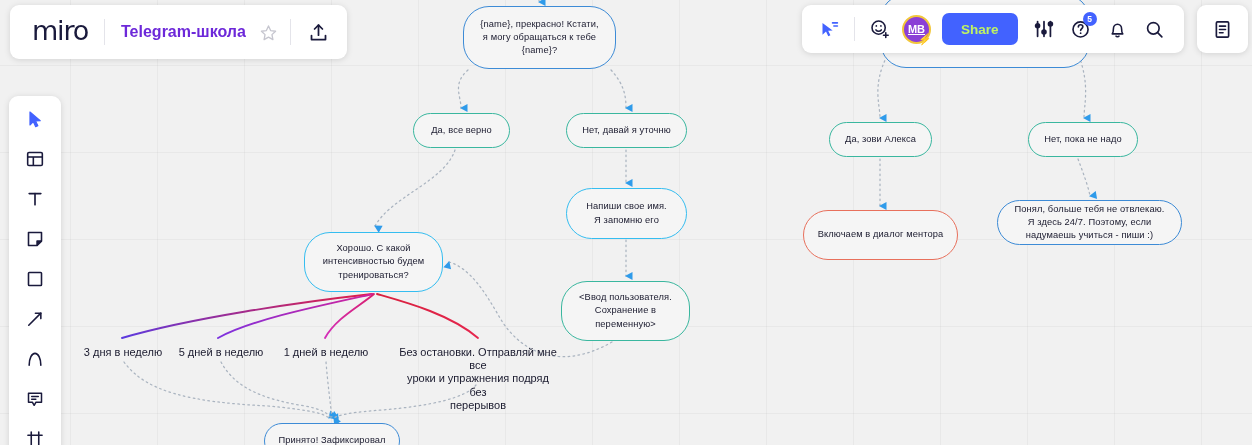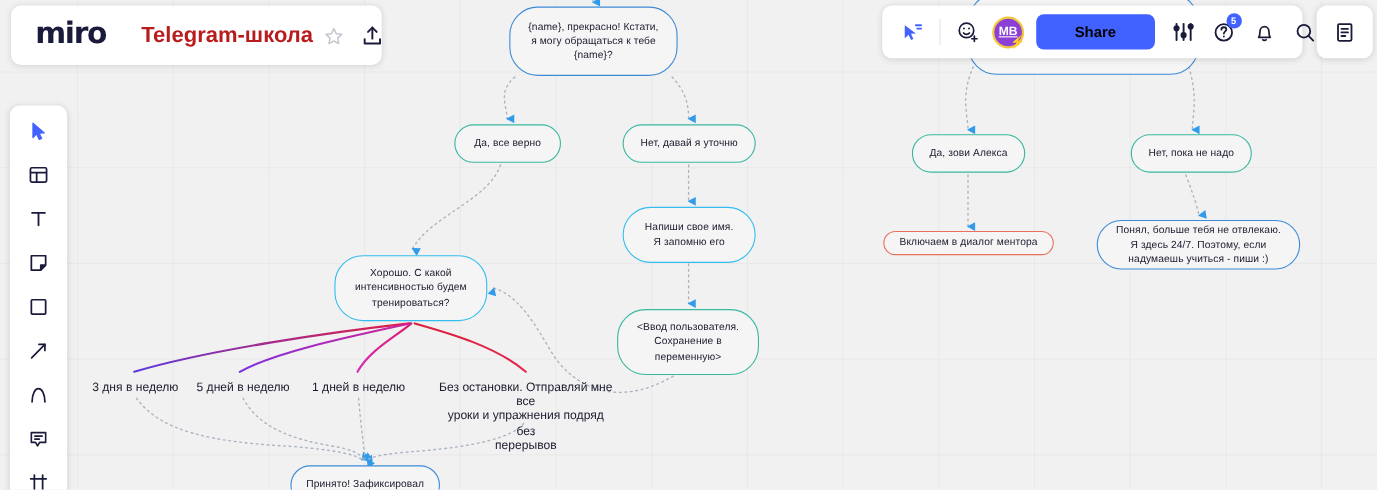--- a/index.html
+++ b/index.html
@@ -57,27 +57,27 @@
   
   #header {
     position: absolute; left: 10px; top: 5px;
     width: 337px; height: 54px;
     background: #fff; border-radius: 9px;
     box-shadow: 0 1px 6px rgba(0,0,0,.13);
     display: flex; align-items: center;
     z-index: 40;
   }
   #logo {
-    font-size: 27px; font-weight: 700; color: #1a1a3c;
+    font-size: 27px; font-weight: 400; color: #1a1a3c;
     letter-spacing: -1.2px; padding: 0 16px 4px 22px;
     font-family: "DejaVu Sans", sans-serif;
   }
   .hdiv { width: 1px; height: 26px; background: #e4e4ea; }
   #board-title {
-    font-size: 20px; font-weight: 700; color: #b91c1c;
+    font-size: 16px; font-weight: 700; color: #6d28d9;
     padding: 0 10px 0 16px; white-space: nowrap;
   }
   .ico-btn {
     display: flex; align-items: center; justify-content: center;
     cursor: pointer;
   }
   #star-btn { width: 26px; height: 26px; margin-right: 8px; }
   #upload-btn { width: 40px; height: 40px; margin-left: 8px; }
 
   
@@ -125,24 +125,24 @@
     font-size: 11px; font-weight: 700;
     display: flex; align-items: center; justify-content: center;
     border: 2.5px solid #f2c73b; position: relative; flex: none;
     margin: 0 2px; cursor: pointer; text-decoration: underline;
   }
   #avatar-spark {
     position: absolute; right: -3px; bottom: -3px;
     font-size: 11px; color: #f7c325; line-height: 1;
   }
   #share-btn {
-    background: #4262ff; color: #000000;
+    background: #4262ff; color: #bef264;
     font-size: 13.5px; font-weight: 700;
     border: none; border-radius: 7px;
-    height: 32px; padding: 0 35px;
+    height: 32px; padding: 0 19px;
     cursor: pointer; margin: 0 6px;
     font-family: "Liberation Sans", sans-serif;
   }
   #help-badge {
     position: absolute; top: 0px; right: 1px;
     min-width: 14px; height: 14px; border-radius: 7px;
     background: #4262ff; color: #fff;
     font-size: 8.5px; font-weight: 700;
     display: flex; align-items: center; justify-content: center;
     padding: 0 3px;
@@ -228,21 +228,21 @@
         <div class="node n-cyan" style="left: 304px; top: 232px; width: 139px; height: 60px;">Хорошо. С какой
 интенсивностью будем
 тренироваться?</div>
         <div class="node n-green" style="left: 561px; top: 281px; width: 129px; height: 60px;">&lt;Ввод пользователя.
 Сохранение в
 переменную&gt;</div>
         <div class="node n-blue" style="left: 264px; top: 423px; width: 136px; height: 36px;">Принято! Зафиксировал</div>
         <div class="node n-blue" style="left: 880px; top: -6px; width: 210px; height: 74px;"></div>
         <div class="node n-green" style="left: 829px; top: 122px; width: 103px; height: 35px;">Да, зови Алекса</div>
         <div class="node n-green" style="left: 1028px; top: 122px; width: 110px; height: 35px;">Нет, пока не надо</div>
-        <div class="node n-red" style="left: 803px; top: 210px; width: 155px; height: 22px;">Включаем в диалог ментора</div>
+        <div class="node n-red" style="left: 803px; top: 210px; width: 155px; height: 50px;">Включаем в диалог ментора</div>
         <div class="node n-blue" style="left: 997px; top: 200px; width: 185px; height: 45px;">Понял, больше тебя не отвлекаю.
 Я здесь 24/7. Поэтому, если
 надумаешь учиться - пиши :)</div>
       </div>
     <div id="labels-layer">
         <div class="label" style="left: 78px; top: 346px; width: 90px;">3 дня в неделю</div>
         <div class="label" style="left: 174px; top: 346px; width: 94px;">5 дней в неделю</div>
         <div class="label" style="left: 279px; top: 346px; width: 94px;">1 дней в неделю</div>
         <div class="label" style="left: 398px; top: 346px; width: 160px;">Без остановки. Отправляй мне все
 уроки и упражнения подряд без

